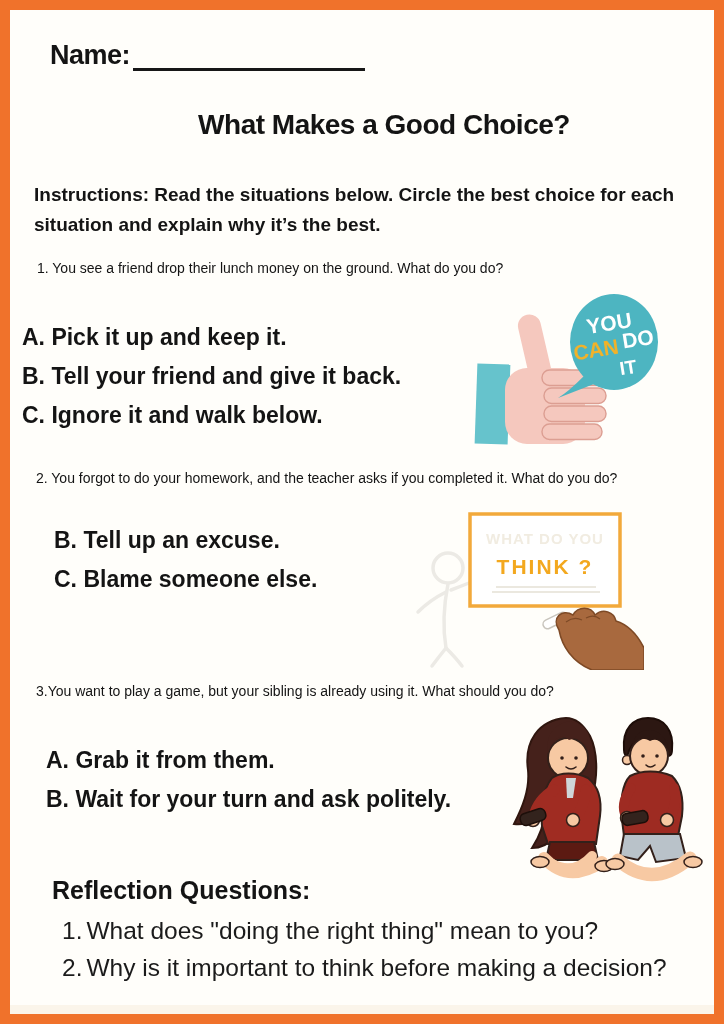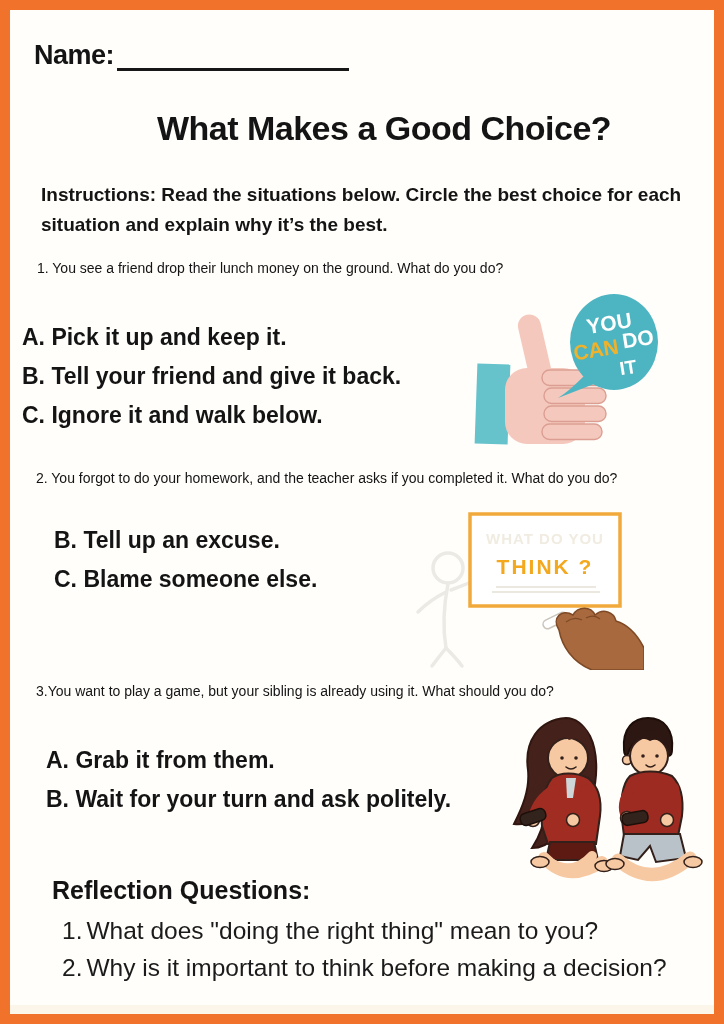--- a/index.html
+++ b/index.html
@@ -11,31 +11,31 @@
     width:724px; height:1024px;
     background:#FFFEFA;
     border:10px solid #F0722B;
     overflow:hidden;
   }
   .paper-edge {
     position:absolute; left:0; right:0; bottom:0; height:9px;
     background:#FBF5EA;
   }
 
-  .name-row { position:absolute; top:30px; left:24px; display:flex; align-items:flex-end; }
+  .name-row { position:absolute; top:30px; left:40px; display:flex; align-items:flex-end; }
   .name-label { font-size:27px; font-weight:700; letter-spacing:-0.5px; }
   .name-line { display:inline-block; width:232px; border-bottom:3px solid #171717; height:30px; margin-left:3px; }
 
   .title {
     position:absolute; top:99px; left:0; right:0;
-    text-align:center; font-size:34px; font-weight:700; letter-spacing:-0.5px;margin-left:44px;
+    text-align:center; font-size:28px; font-weight:700; letter-spacing:-0.5px;margin-left:44px;
   }
 
   .instructions {
-    position:absolute; top:170px; left:31px; width:682px;
+    position:absolute; top:170px; left:24px; width:682px;
     font-size:19px; font-weight:700; line-height:30px;
   }
 
   .prompt { position:absolute; font-size:14px; font-weight:400; line-height:30px; }
   .prompt.q1 { top:243px; left:27px; width:684px; }
   .prompt.q2 { top:447px; left:26px; width:600px;margin-top:6px; }
   .prompt.q3 { top:666px; left:26px; width:690px; }
 
   .options { position:absolute; font-size:23px; font-weight:700; }
   .options .option { line-height:39px; white-space:nowrap; }

